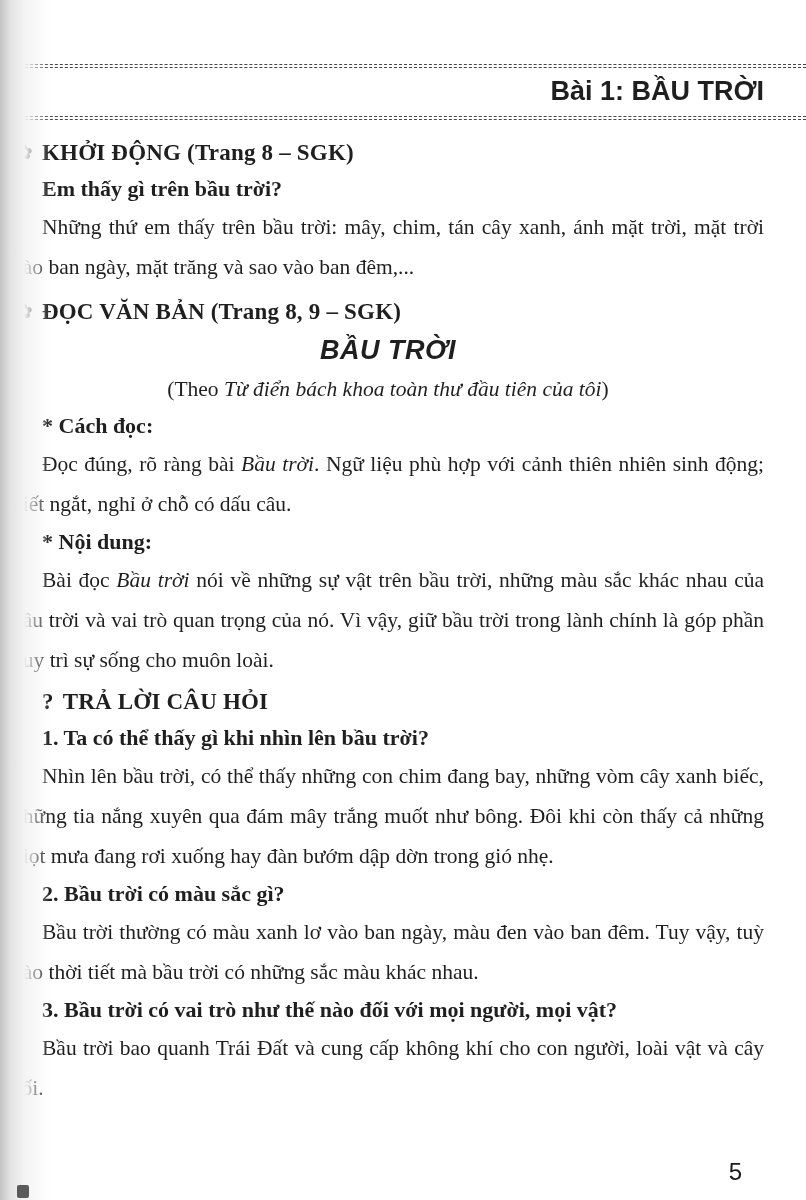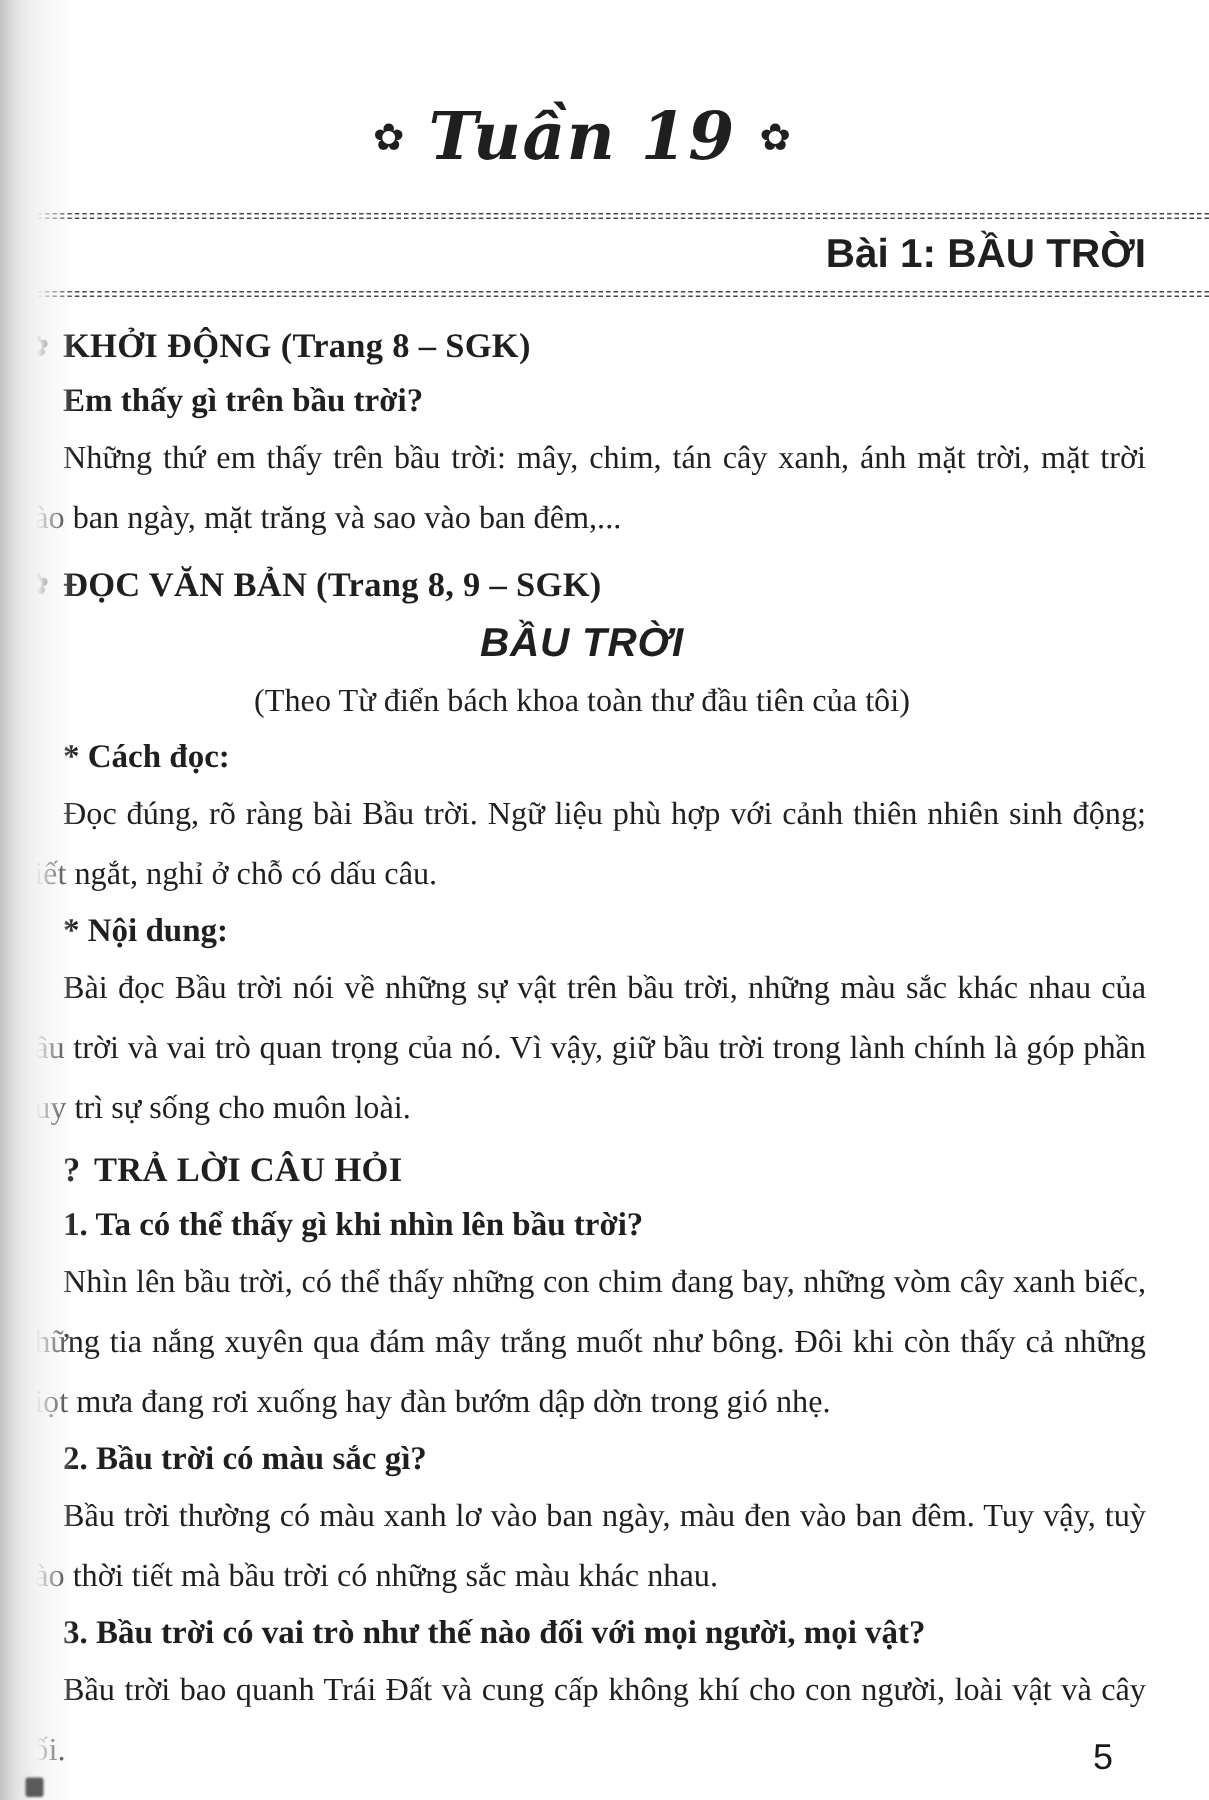--- a/index.html
+++ b/index.html
@@ -110,42 +110,39 @@
     font-weight: bold;
     font-size: 27px;
     line-height: 40px;
     letter-spacing: 0.5px;
   }
   .attribution {
     text-align: center;
     font-size: 21.5px;
     line-height: 38px;
   }
-  .italic { }
+  .italic { font-style: italic; }
   .page-number {
     position: absolute;
     right: 64px;
     bottom: 14px;
     font-family: "Liberation Sans", sans-serif;
     font-size: 24px;
     color: #1a1a1a;
     z-index: 3;
   }
 </style>
 </head>
 <body>
 
 <div class="scan-edge-left"></div>
 <div class="scan-blob"></div>
 
 <div class="content">
 
-  <div class="week-header">
-    <span class="flower">✿</span><span class="week-title">Tuần 19</span><span class="flower">✿</span>
-  </div>
 
   <div class="rule"></div>
   <div class="lesson-title">Bài 1: BẦU TRỜI</div>
   <div class="rule"></div>
 
   <div class="section-heading" style="margin-top:14px;">
     <span class="marker">✿</span><span>KHỞI ĐỘNG (Trang 8 – SGK)</span>
   </div>
   <div class="sub-heading">Em thấy gì trên bầu trời?</div>
   <p class="body-text">Những thứ em thấy trên bầu trời: mây, chim, tán cây xanh, ánh mặt trời, mặt trời vào ban ngày, mặt trăng và sao vào ban đêm,...</p>

